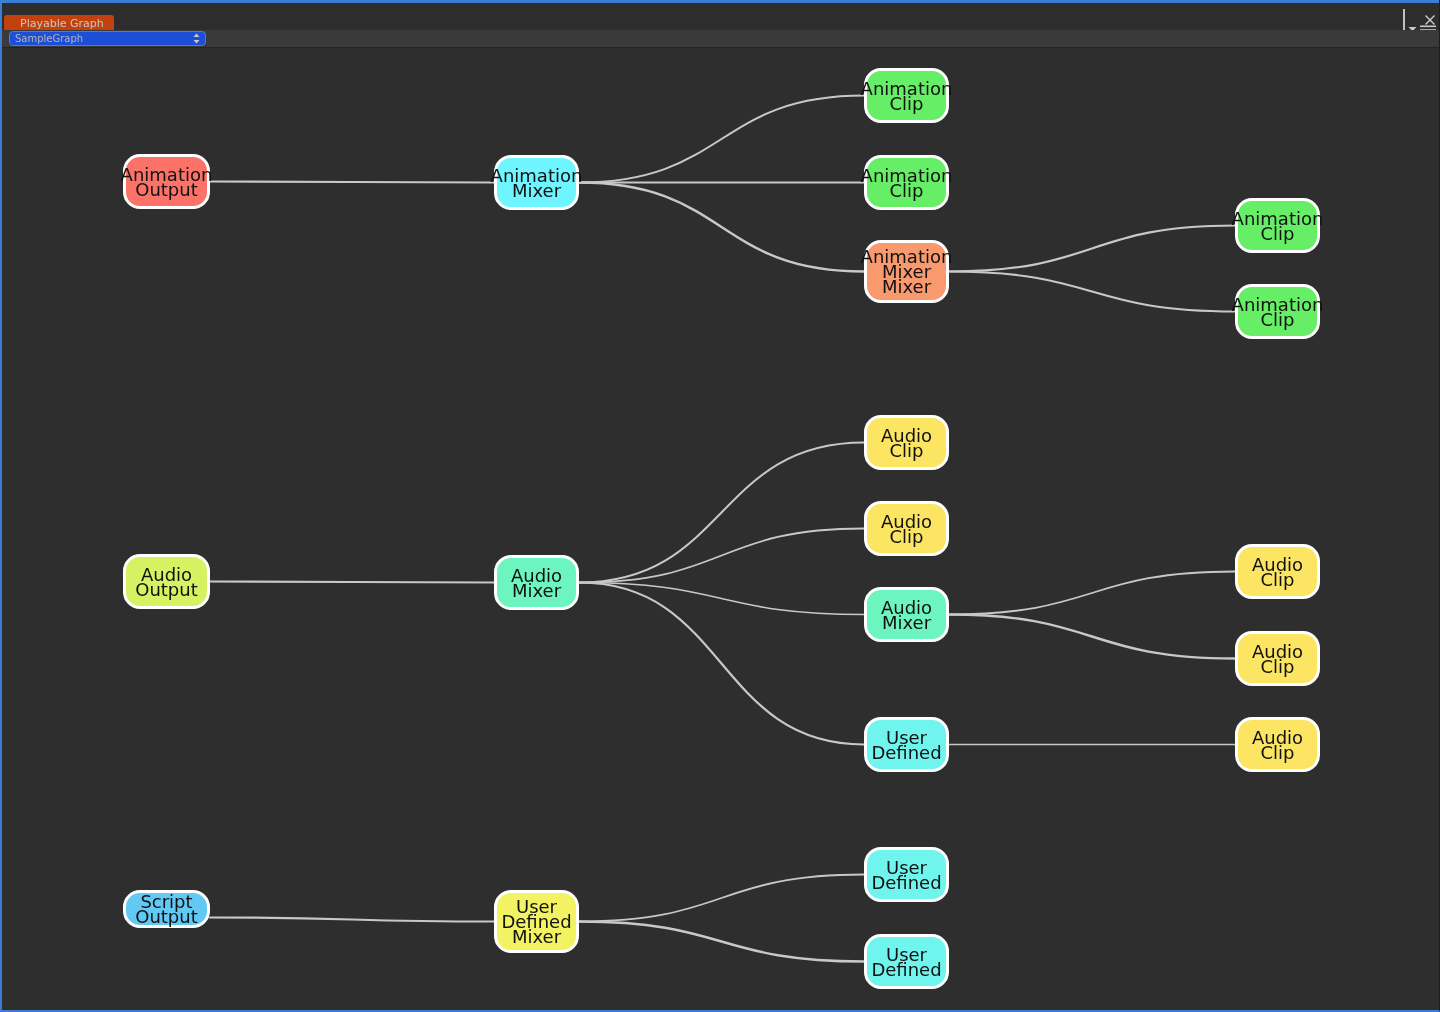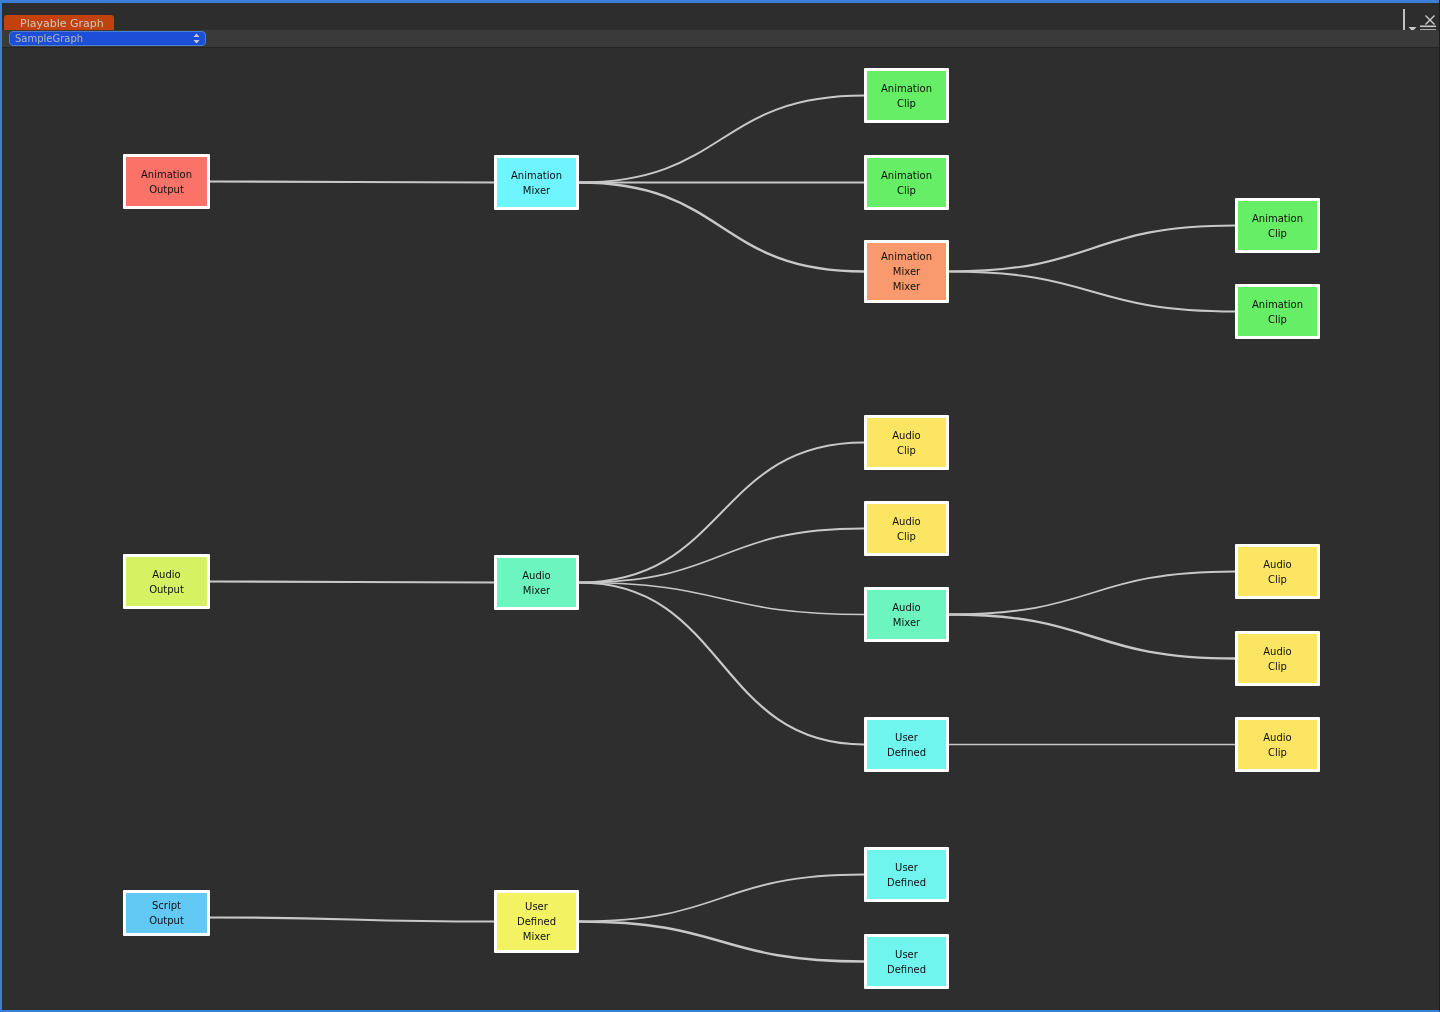--- a/index.html
+++ b/index.html
@@ -114,23 +114,23 @@
     width: 1440px;
     height: 962px;
     background: #2e2e2e;
     overflow: hidden;
   }
   #edges { position: absolute; left: 0; top: 0; }
   .node {
     position: absolute;
     box-sizing: border-box;
     border: 3px solid #ffffff;
-    border-radius: 1px;
+    border-radius: 17px;
     color: #111111;
-    font-size: 10px;
+    font-size: 18px;
     line-height: 15px;
     text-align: center;
     display: flex;
     flex-direction: column;
     align-items: center;
     justify-content: center;
     cursor: pointer;
     user-select: none;
   }
   .node .ln { display: block; white-space: nowrap; }
@@ -265,21 +265,21 @@
           <span class="ln">Clip</span>
         </div>
         <div class="node" style="left: 1233px; top: 583px; width: 85px; height: 55px; background: rgb(252, 229, 99);">
           <span class="ln">Audio</span>
           <span class="ln">Clip</span>
         </div>
         <div class="node" style="left: 1233px; top: 669px; width: 85px; height: 55px; background: rgb(252, 229, 99);">
           <span class="ln">Audio</span>
           <span class="ln">Clip</span>
         </div>
-        <div class="node" style="left: 121px; top: 842px; width: 87px; height: 46px; background: rgb(98, 201, 245);">
+        <div class="node" style="left: 121px; top: 842px; width: 87px; height: 38px; background: rgb(98, 201, 245);">
           <span class="ln">Script</span>
           <span class="ln">Output</span>
         </div>
         <div class="node" style="left: 492px; top: 842px; width: 85px; height: 63px; background: rgb(242, 242, 99);">
           <span class="ln">User</span>
           <span class="ln">Defined</span>
           <span class="ln">Mixer</span>
         </div>
         <div class="node" style="left: 862px; top: 799px; width: 85px; height: 55px; background: rgb(111, 245, 238);">
           <span class="ln">User</span>

